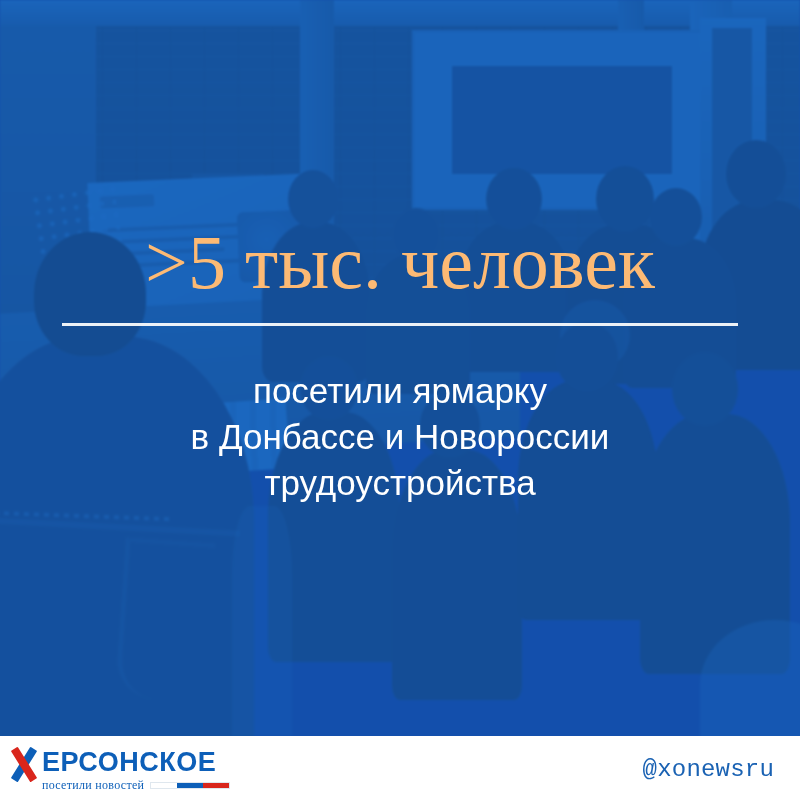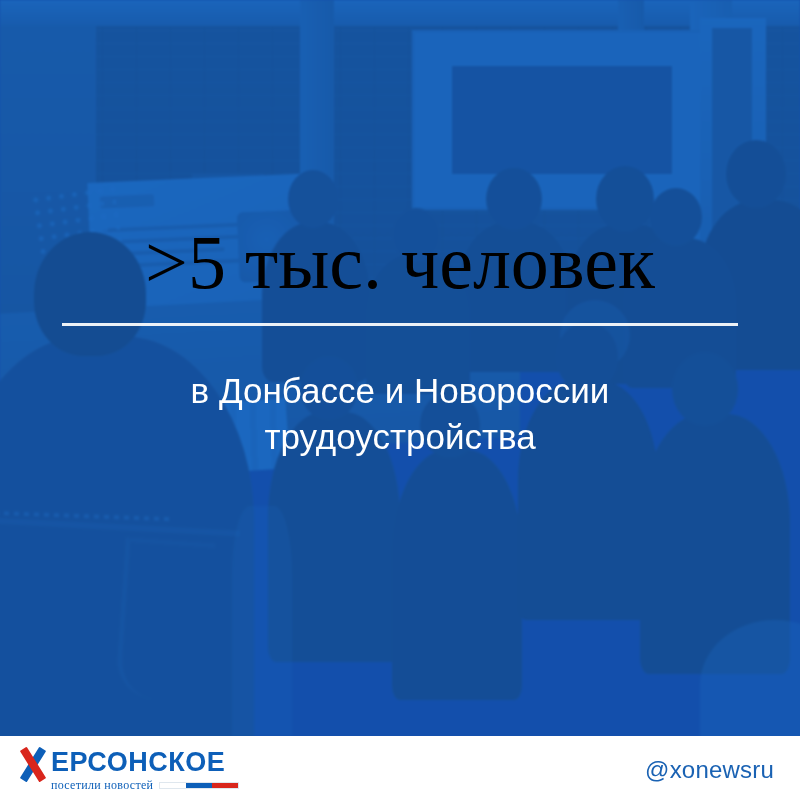--- a/index.html
+++ b/index.html
@@ -199,21 +199,21 @@
     position:absolute; inset:0;
     background:var(--tint2);
     opacity:.58;
   }
 
   
   .headline {
     position:absolute;
     left:0; right:0; top:224px;
     text-align:center;
-    color:#000000;
+    color:#fdba74;
     font-family:"Liberation Serif", "DejaVu Serif", serif;
     font-size:76px;
     line-height:1.0;
     letter-spacing:0px;
     white-space:nowrap;
   }
 
   .divider {
     position:absolute;
     left:62px; top:323px;
@@ -237,21 +237,21 @@
   
   .footer {
     position:absolute;
     left:0; top:736px;
     width:800px; height:64px;
     background:#ffffff;
   }
 
   .logo {
     position:absolute;
-    left:16px; top:12px;
+    left:7px; top:12px;
     display:flex; align-items:flex-start;
   }
   .logo-x {
     position:relative;
     width:34px; height:32px;
     flex:0 0 auto;
     margin-right:1px;
   }
   .logo-x .bar {
     position:absolute; left:13px; top:-2px;
@@ -283,21 +283,21 @@
     border:1px solid #dfe7ee;
   }
   .tricolor i { display:block; flex:1 1 auto; height:100%; }
   .tri-white { background:#ffffff; }
   .tri-blue  { background:var(--logo-blue); }
   .tri-red   { background:var(--logo-red); }
 
   .handle {
     position:absolute;
     right:26px; top:20px;
-    font-family:Liberation Sans, sans-serif;
+    font-family:Liberation Mono, monospace;
     font-size:24px;
     color:var(--handle-color);
     letter-spacing:.2px;
   }
 </style>
 </head>
 <body>
 
 <div class="card">
 
@@ -366,20 +366,21 @@
     </div>
 
     <div class="tint"></div>
     <div class="tint2"></div>
 
     <div class="headline">&gt;5 тыс. человек</div>
 
     <div class="divider"></div>
 
     <div class="subtitle">
+      <span class="sline">посетили ярмарку</span>
       <span class="sline">в Донбассе и Новороссии</span>
       <span class="sline">трудоустройства</span>
     </div>
   </div>
 
   <div class="footer">
 
     <div class="logo">
       <span class="logo-x">
         <i class="bar b-blue"></i>

